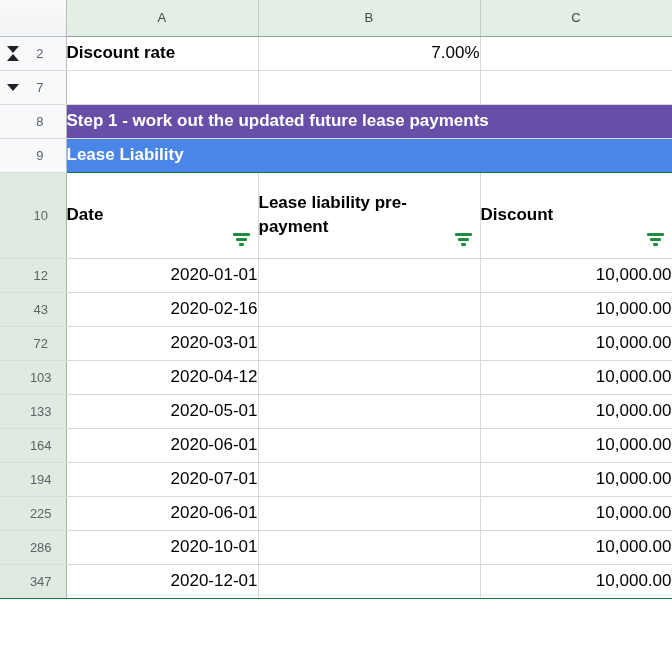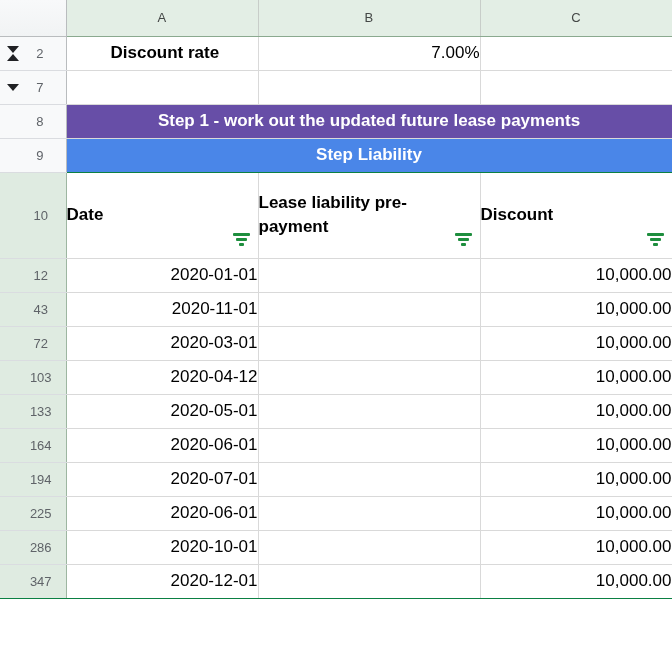--- a/index.html
+++ b/index.html
@@ -116,28 +116,28 @@
   .cell {
     background: #ffffff;
     border-right: 1px solid #d9d9d9;
     border-bottom: 1px solid #d9d9d9;
     font-size: 17px;
     color: #000000;
     padding: 0 6px;
   }
   .cell.right  { text-align: right; }
   .cell.left   { text-align: left; }
-  .cell.bold   { font-weight: bold; padding-left: 44px; }
+  .cell.bold   { font-weight: bold; }
 
   .r-h34 { height: 34px; }
 
   
   .banner {
     height: 32px;
-    text-align: center;
+    text-align: left;
     font-weight: bold;
     font-size: 17px;
     color: #ffffff;
     border-right: 1px solid #d9d9d9;
     border-bottom: 1px solid #d9d9d9;
     padding: 0 4px;
   }
   .banner.purple { background: #674ea7; }
   .banner.blue   { background: #4a86e8; border-bottom: 1px solid #0b8043; }
 
@@ -231,21 +231,21 @@
         <tr>
           <td class="rowhdr plain" style="height:34px">
             <span class="rnum">8</span>
           </td>
           <td class="banner purple" colspan="3">Step 1 - work out the updated future lease payments</td>
         </tr>
         <tr>
           <td class="rowhdr plain" style="height:34px">
             <span class="rnum">9</span>
           </td>
-          <td class="banner blue" colspan="3">Step Liability</td>
+          <td class="banner blue" colspan="3">Lease Liability</td>
         </tr>
         <tr>
           <td class="rowhdr sel" style="height:86px">
             <span class="rnum">10</span>
           </td>
           <td class="fhdr">
             <span class="htxt">Date</span>
             <span class="funnel">
               <i></i>
               <i></i>
@@ -274,21 +274,21 @@
             <span class="rnum">12</span>
           </td>
           <td class="cell r-h34 right">2020-01-01</td>
           <td class="cell r-h34 left"></td>
           <td class="cell r-h34 right">10,000.00</td>
         </tr>
         <tr>
           <td class="rowhdr sel" style="height:34px">
             <span class="rnum">43</span>
           </td>
-          <td class="cell r-h34 right">2020-11-01</td>
+          <td class="cell r-h34 right">2020-02-16</td>
           <td class="cell r-h34 left"></td>
           <td class="cell r-h34 right">10,000.00</td>
         </tr>
         <tr>
           <td class="rowhdr sel" style="height:34px">
             <span class="rnum">72</span>
           </td>
           <td class="cell r-h34 right">2020-03-01</td>
           <td class="cell r-h34 left"></td>
           <td class="cell r-h34 right">10,000.00</td>

